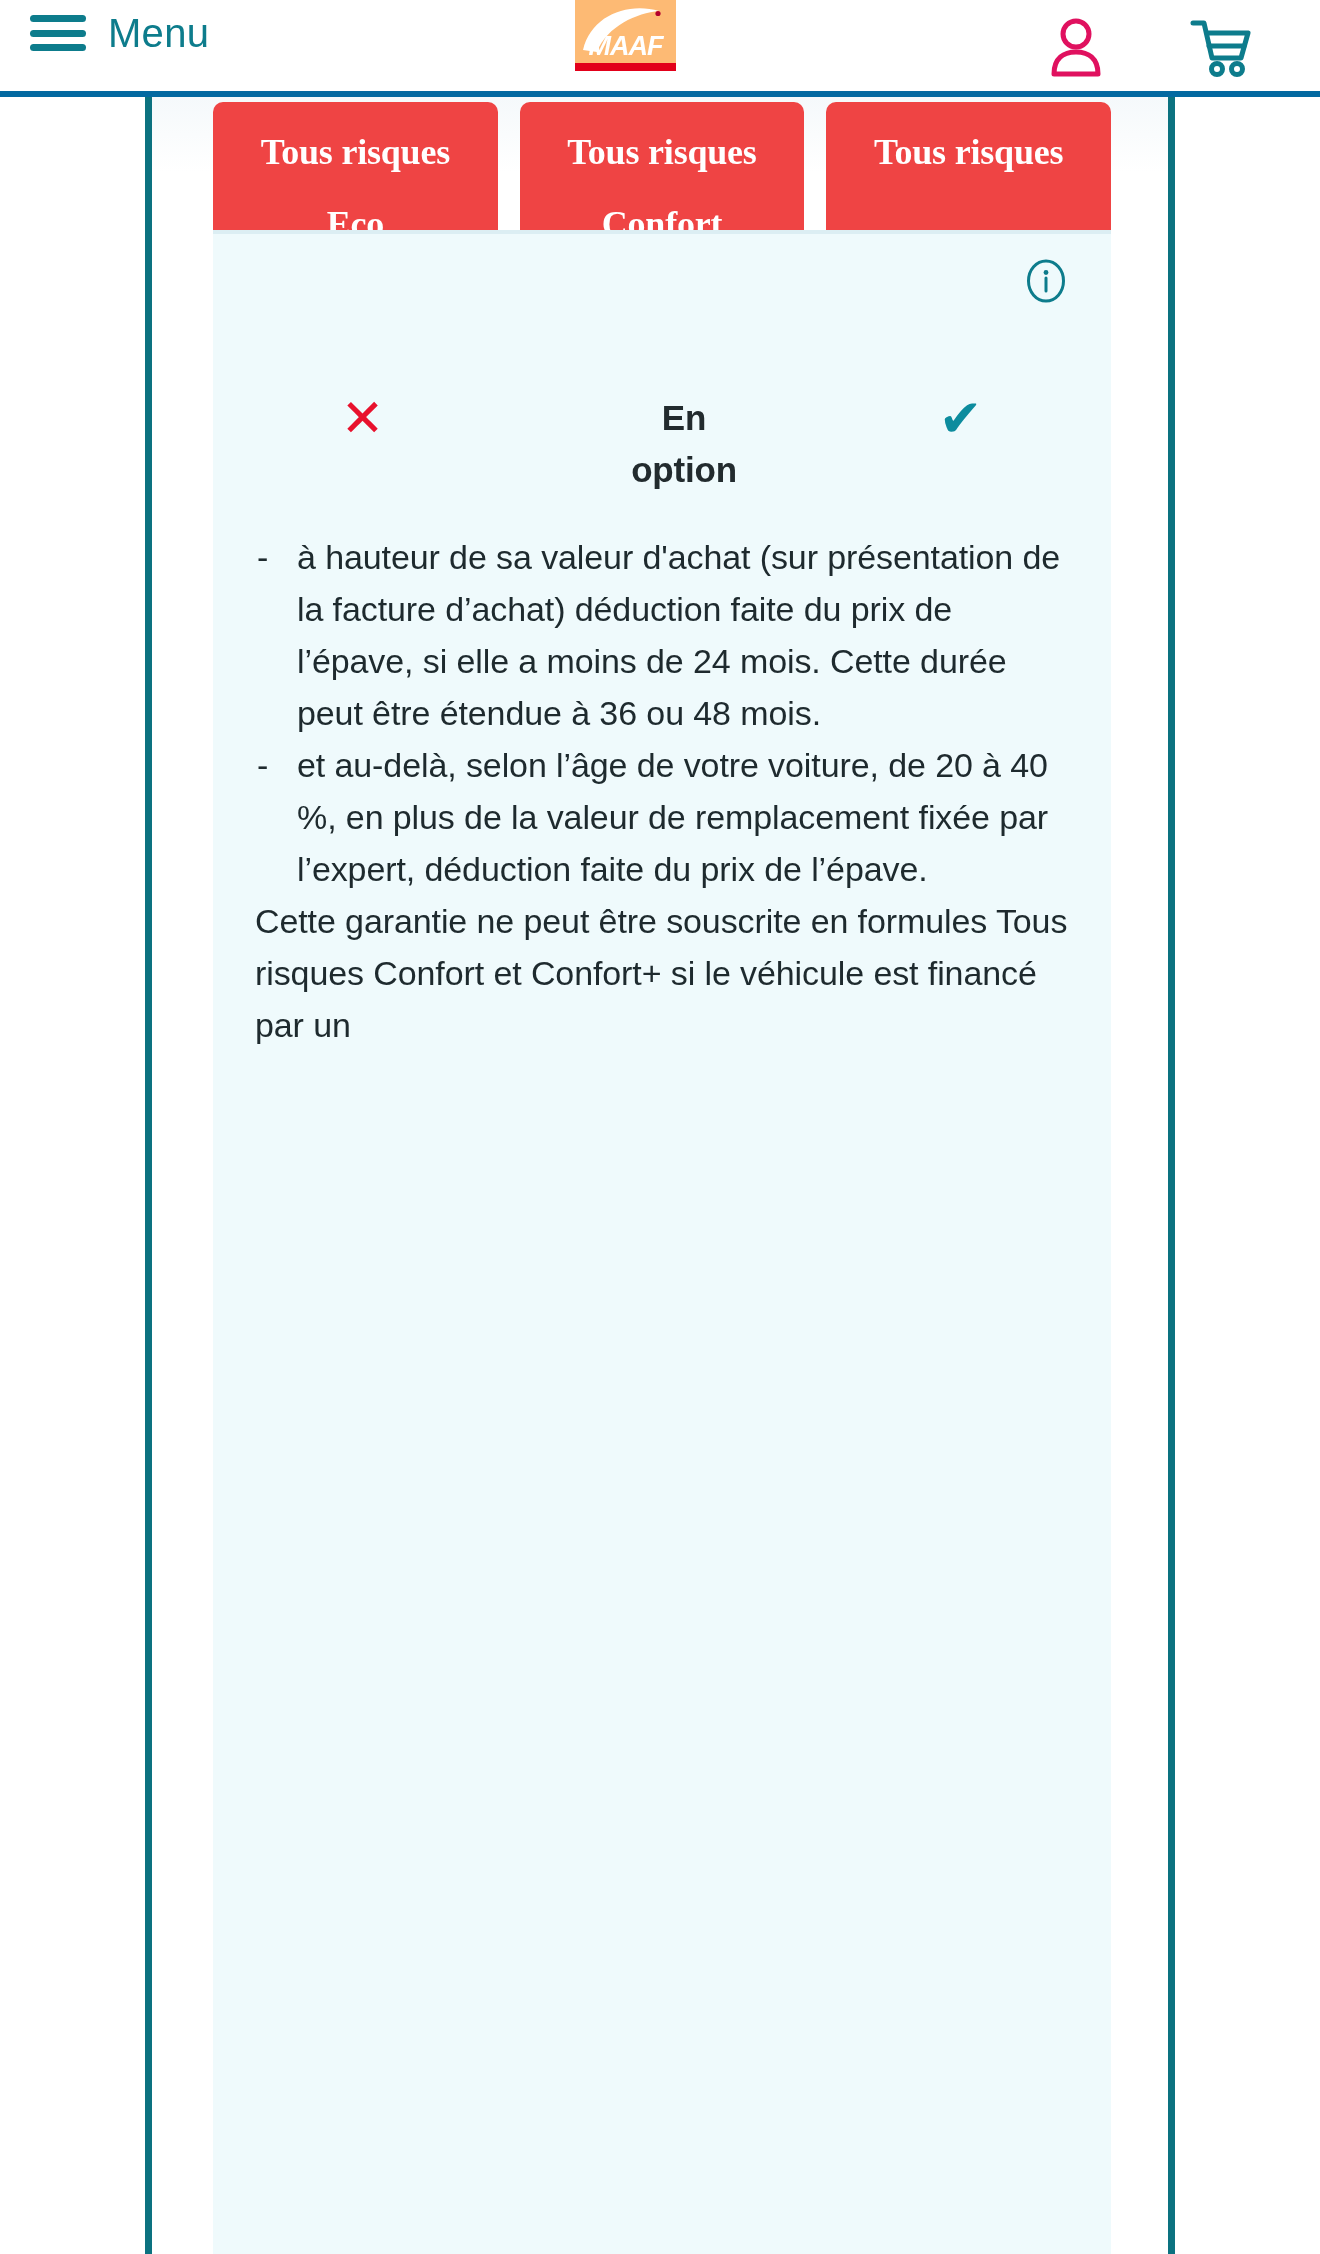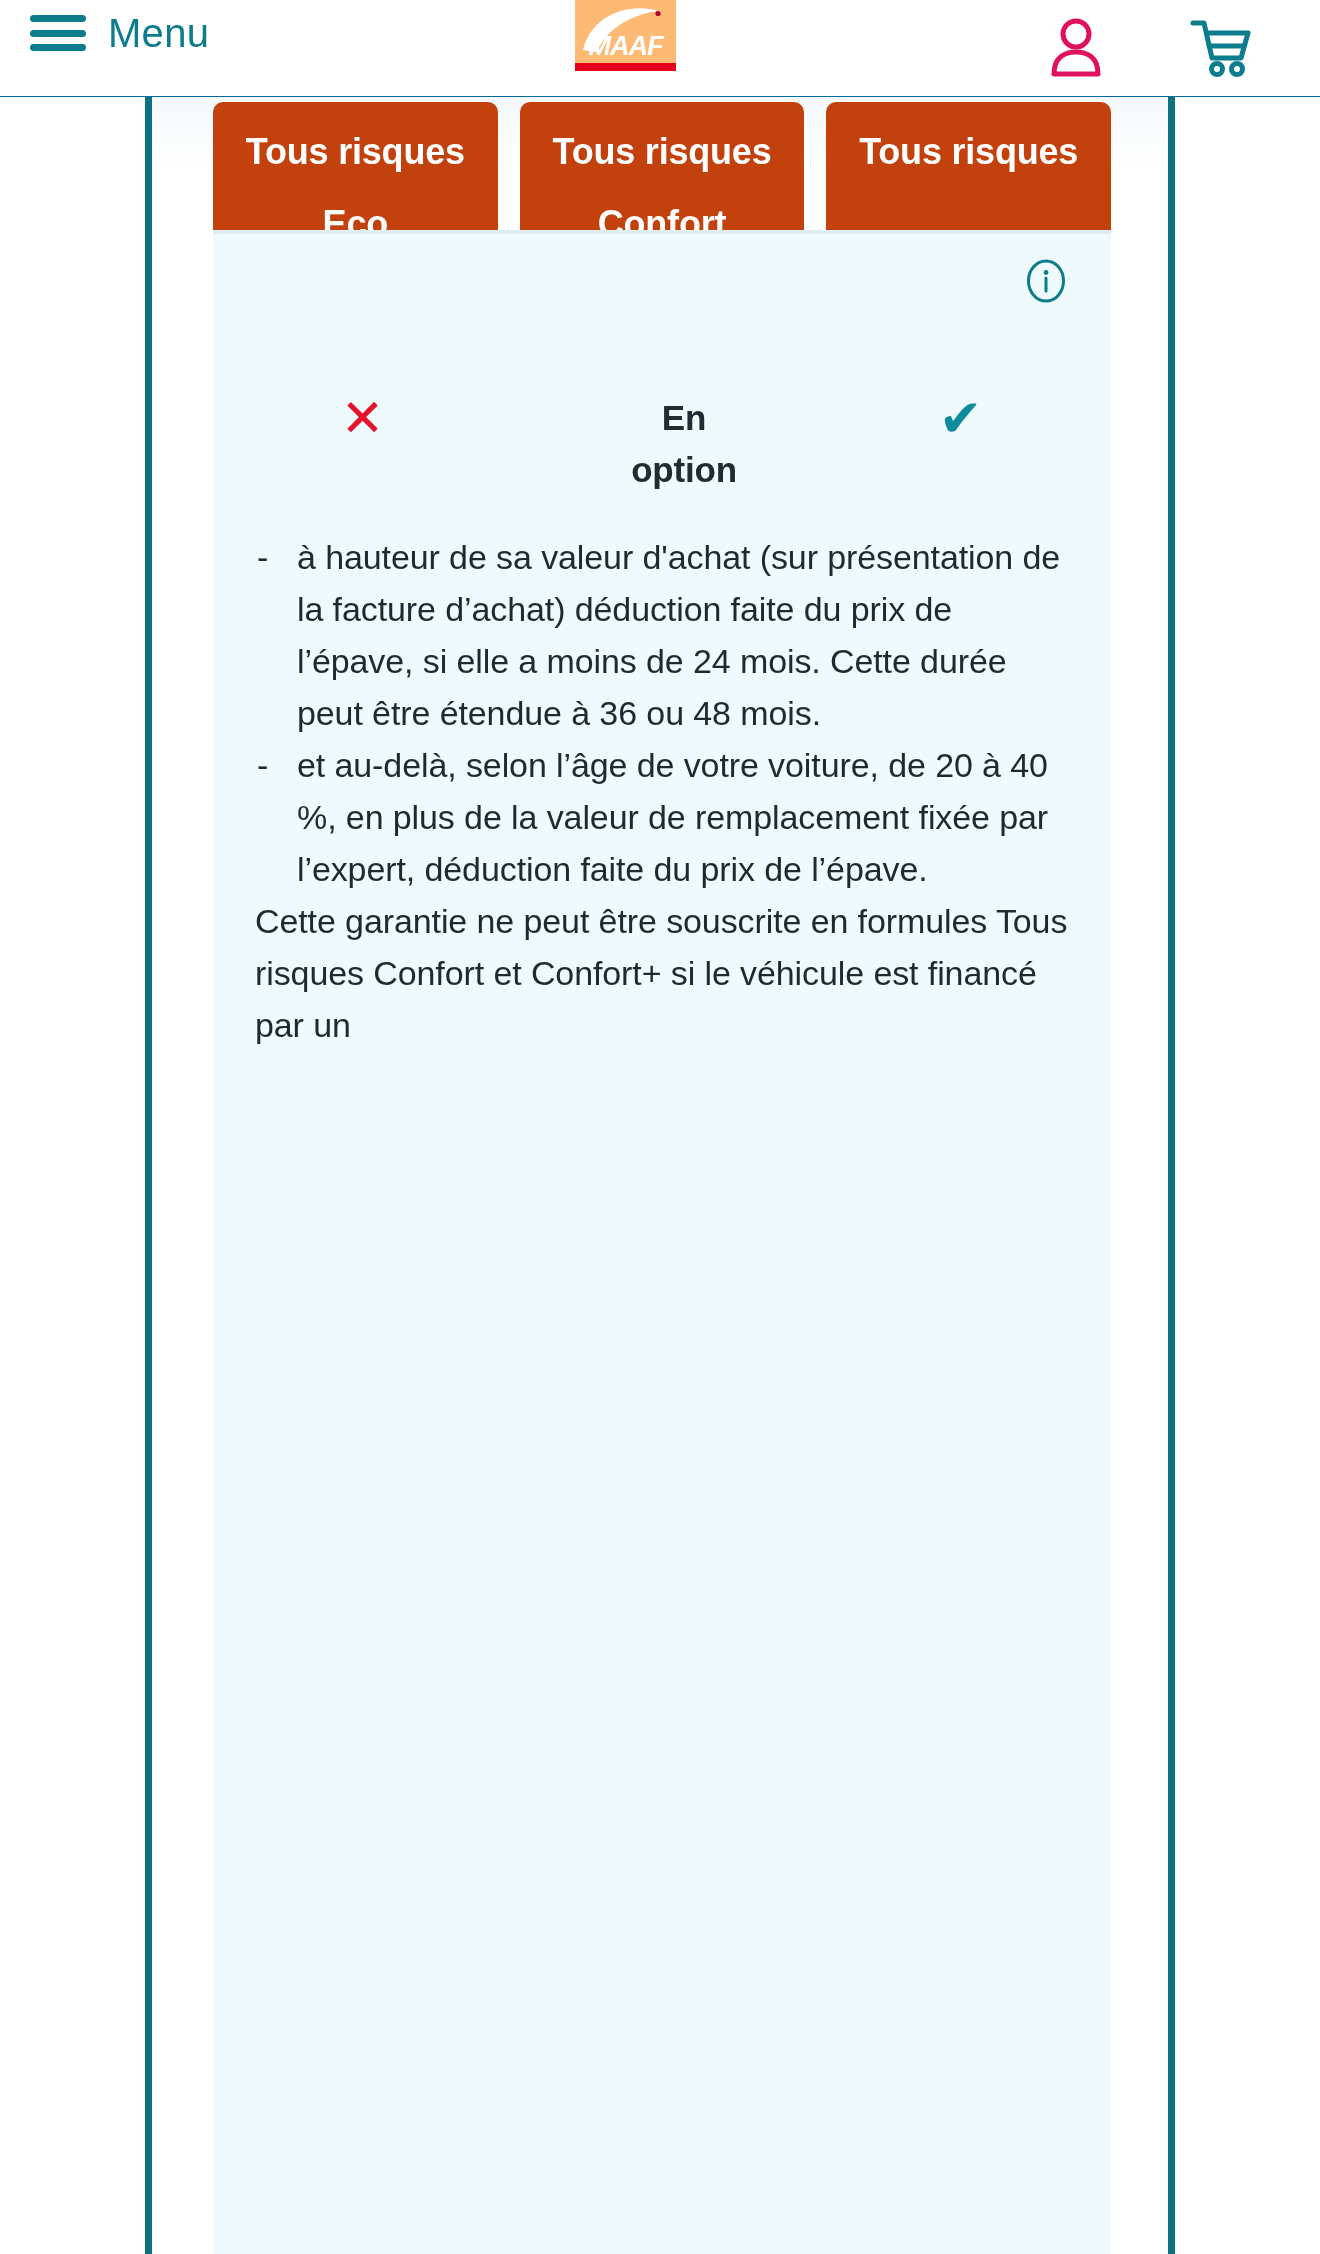--- a/index.html
+++ b/index.html
@@ -10,21 +10,21 @@
     font-family: "Liberation Sans", "DejaVu Sans", sans-serif;
     overflow: hidden;
   }
 
   
   .header {
     position: relative;
     width: 1320px;
     height: 97px;
     background: #ffffff;
-    border-bottom: 1px solid #0369a1;
+    border-bottom: 6px solid #0369a1;
   }
   .menu-group {
     position: absolute;
     left: 30px;
     top: 12px;
     display: flex;
     align-items: center;
     gap: 22px;
     cursor: pointer;
   }
@@ -113,30 +113,31 @@
     position: absolute;
     left: 213px;
     top: 5px;
     width: 898px;
     height: 132px;
     display: flex;
     gap: 22px;
   }
   .tab {
     flex: 1 1 0;
-    background: #c2410c;
+    background: #ef4444;
     border-radius: 10px 10px 4px 4px;
     color: #ffffff;
     font-size: 36px;
     font-weight: 700;
     line-height: 72px;
     text-align: center;
     padding-top: 14px;
     cursor: pointer;
     letter-spacing: -0.2px;
+    font-family: Liberation Serif, serif;
   }
   .tab .l2 { display: block; }
 
   .panel {
     position: absolute;
     left: 213px;
     top: 137px;
     width: 898px;
     height: 2020px;
     background: #effafc;

